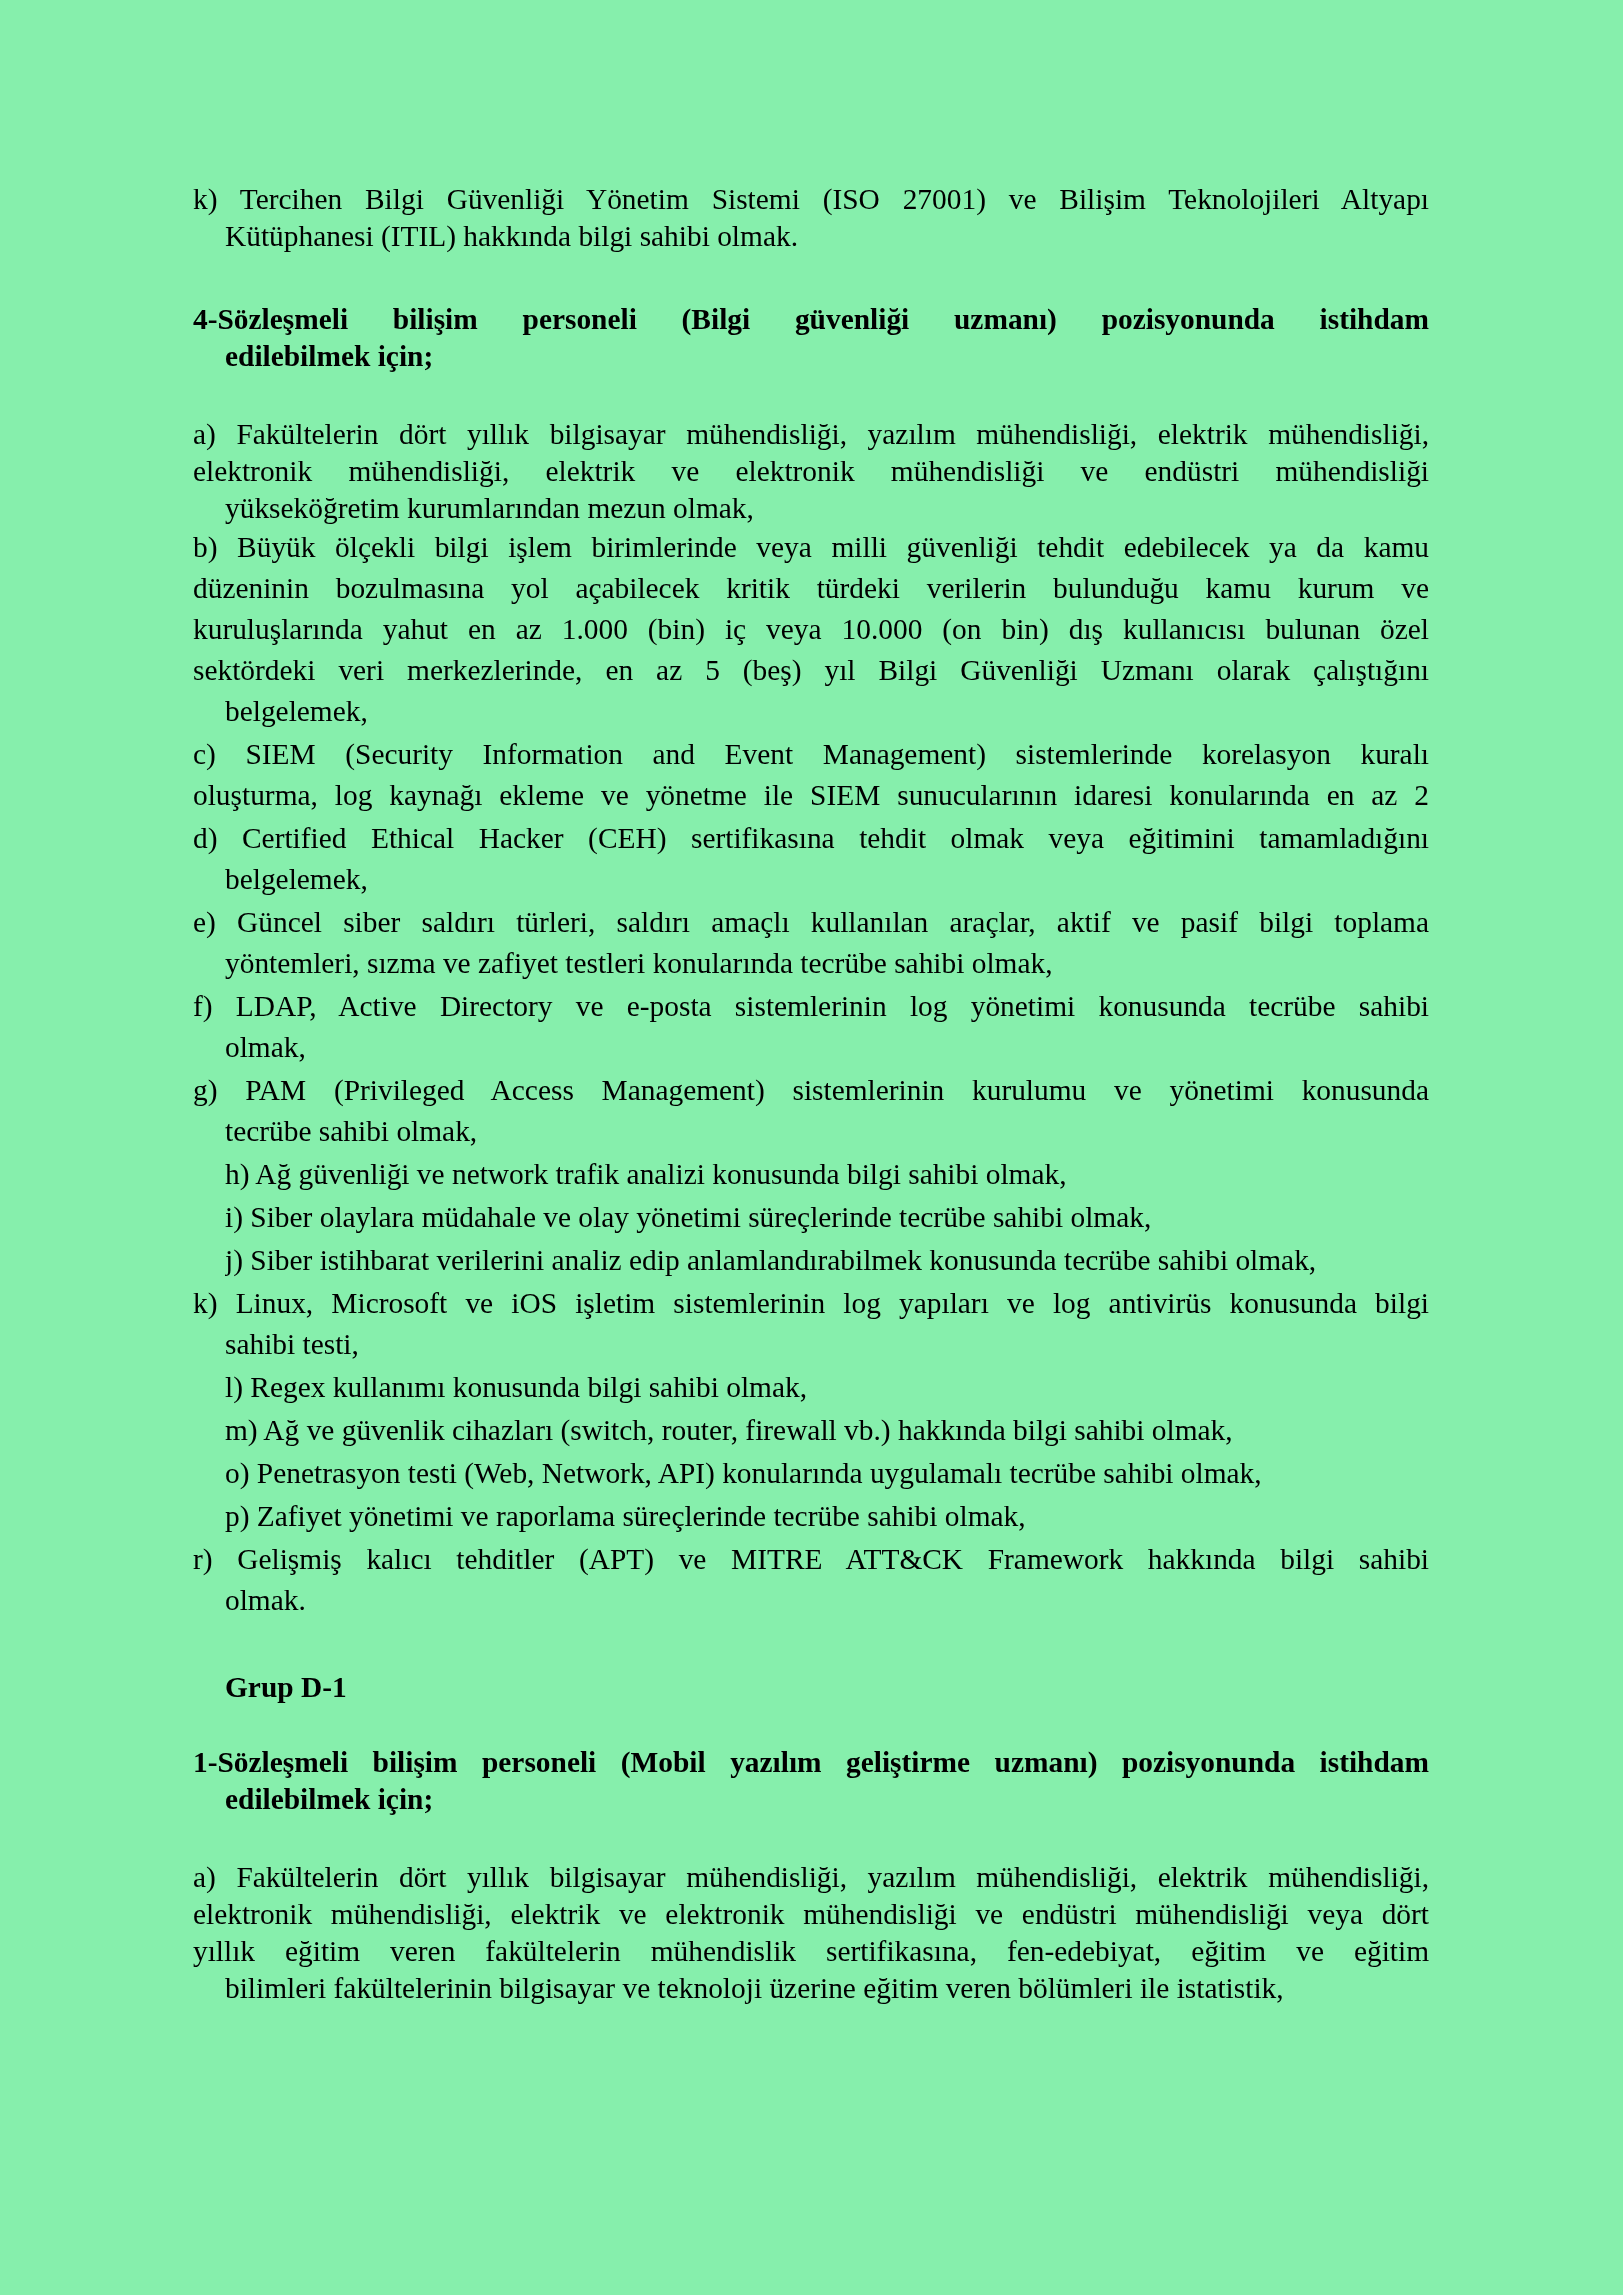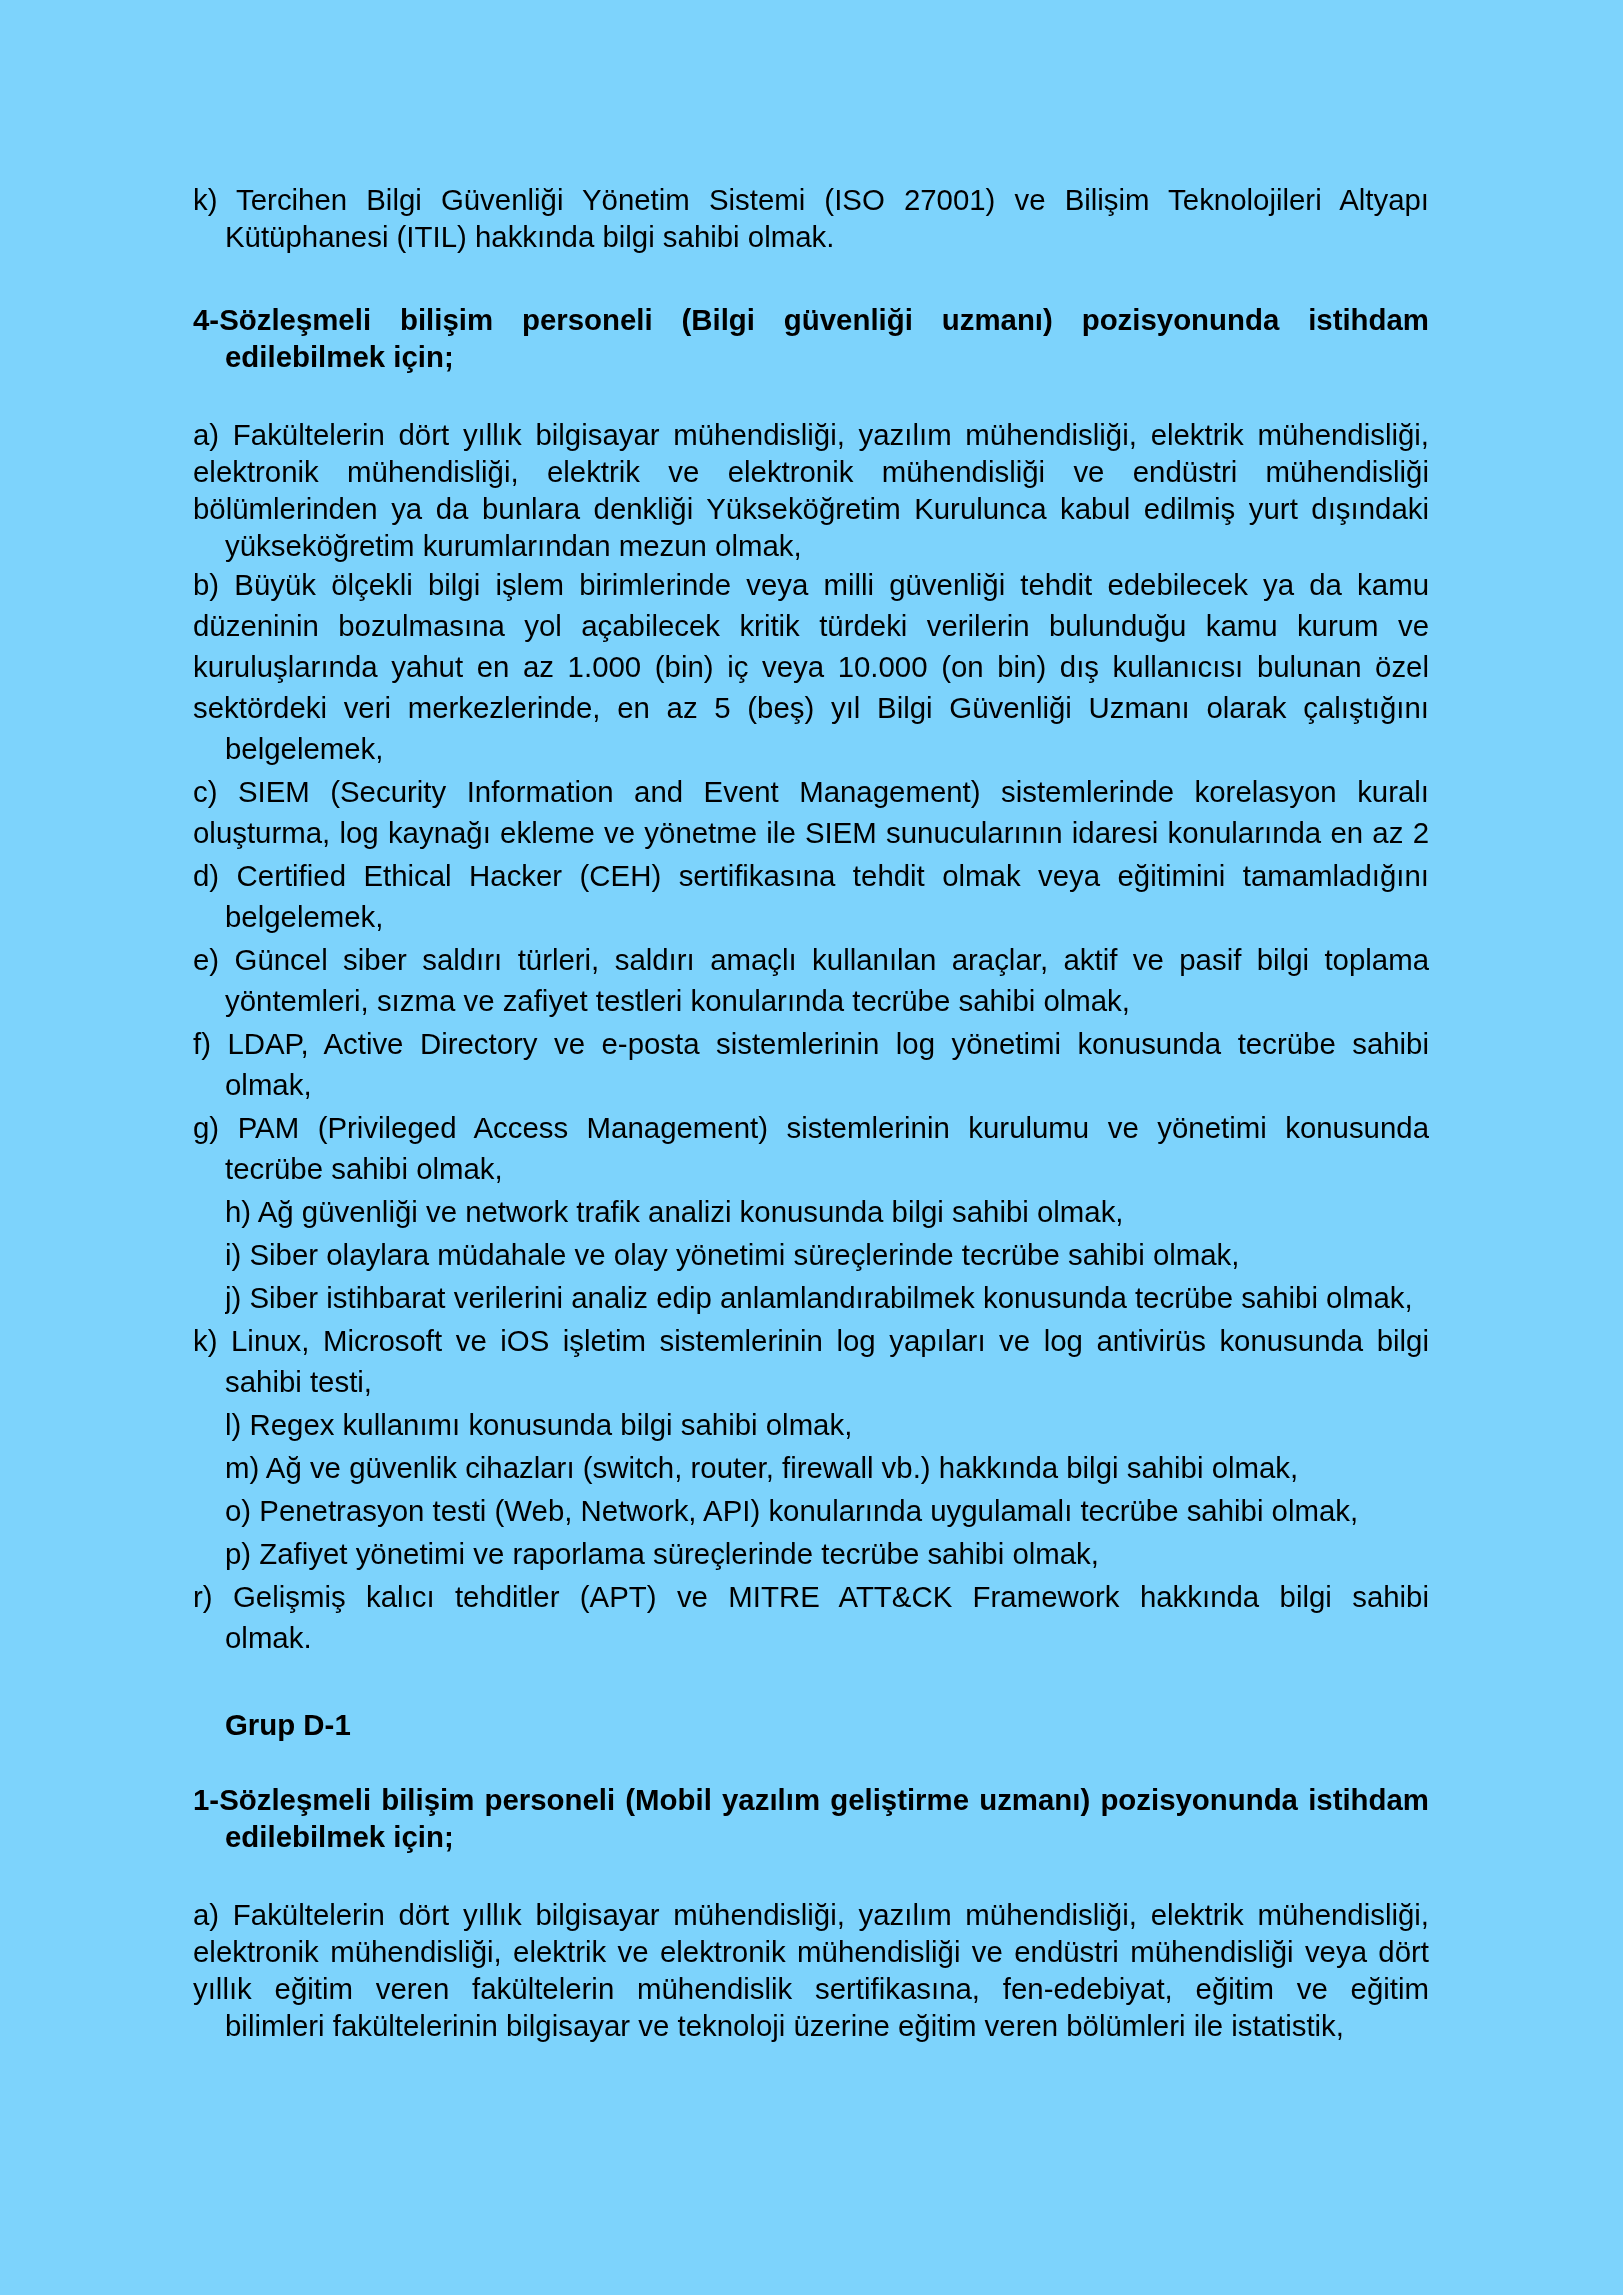--- a/index.html
+++ b/index.html
@@ -8,24 +8,24 @@
     background: #ffffff;
   }
   body {
     width: 1623px;
     min-height: 2295px;
   }
   .page {
     box-sizing: border-box;
     width: 1623px;
     min-height: 2295px;
-    background: #7dd3fc;
+    background: #86efac;
     color: #000000;
     padding: 181px 194px 79px 193px;
-    font-family: Liberation Sans, sans-serif;
+    font-family: Liberation Serif, serif;
     font-size: 29.4px;
   }
   .block { margin: 0; }
   .line {
     white-space: nowrap;
     overflow: hidden;
     text-align: justify;
     text-align-last: justify;
   }
   .line.last {
@@ -52,21 +52,20 @@
     </div>
 
   <div class="block tight bold heading-4">
       <div class="line">4-Sözleşmeli bilişim personeli (Bilgi güvenliği uzmanı) pozisyonunda istihdam</div>
       <div class="line last">edilebilmek için;</div>
     </div>
 
   <div class="block tight">
       <div class="line">a) Fakültelerin dört yıllık bilgisayar mühendisliği, yazılım mühendisliği, elektrik mühendisliği,</div>
       <div class="line">elektronik mühendisliği, elektrik ve elektronik mühendisliği ve endüstri mühendisliği</div>
-      <div class="line">bölümlerinden ya da bunlara denkliği Yükseköğretim Kurulunca kabul edilmiş yurt dışındaki</div>
       <div class="line last">yükseköğretim kurumlarından mezun olmak,</div>
     </div>
 
   <div class="block wide item">
       <div class="line">b) Büyük ölçekli bilgi işlem birimlerinde veya milli güvenliği tehdit edebilecek ya da kamu</div>
       <div class="line">düzeninin bozulmasına yol açabilecek kritik türdeki verilerin bulunduğu kamu kurum ve</div>
       <div class="line">kuruluşlarında yahut en az 1.000 (bin) iç veya 10.000 (on bin) dış kullanıcısı bulunan özel</div>
       <div class="line">sektördeki veri merkezlerinde, en az 5 (beş) yıl Bilgi Güvenliği Uzmanı olarak çalıştığını</div>
       <div class="line last">belgelemek,</div>
     </div>

